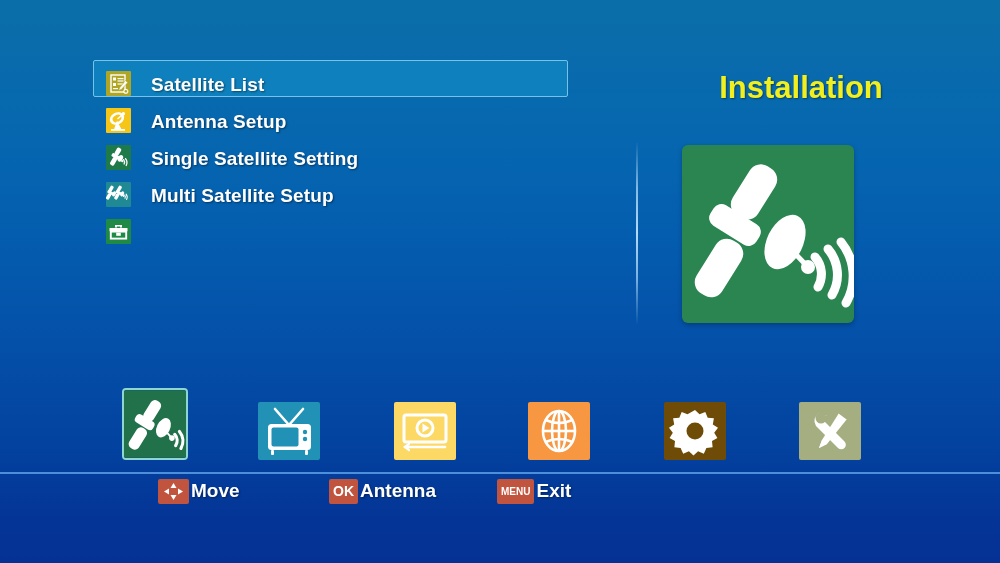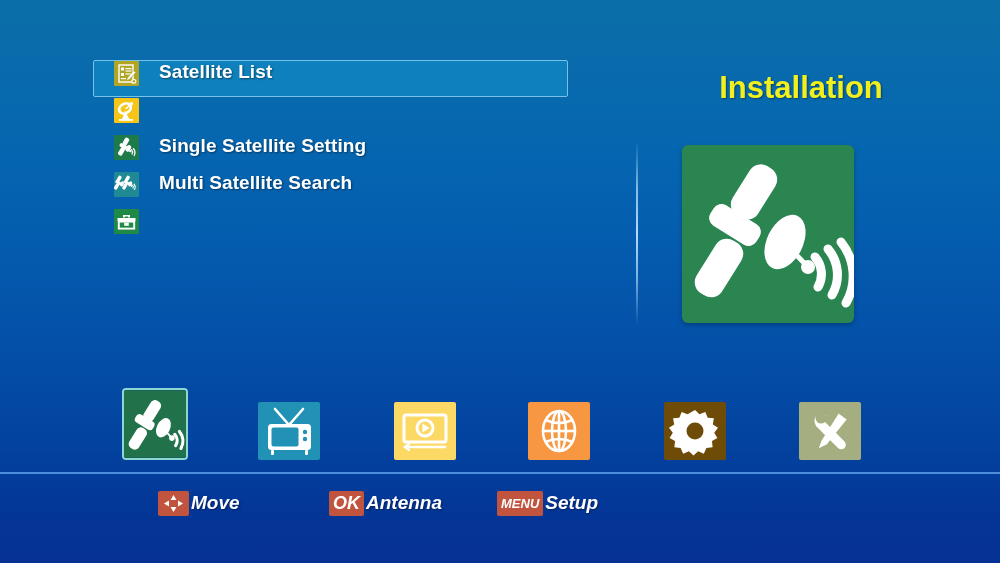--- a/index.html
+++ b/index.html
@@ -50,22 +50,22 @@
   #menu {
     position: absolute;
     left: 93px;
     top: 60px;
     width: 475px;
   }
   .menu-row {
     position: relative;
     height: 37px;
     display: flex;
-    align-items: flex-start;
-    padding-left: 20px;
+    align-items: flex-end;
+    padding-left: 12px;
     box-sizing: border-box;
     border: 1px solid transparent;
     border-radius: 2px;
   }
   .menu-row.selected {
     background: #0e80bd;
     border: 1px solid #76c2e8;
   }
   .menu-icon {
     width: 25px;
@@ -128,41 +128,40 @@
     width: 66px;
     height: 72px;
     border: 2px solid #8fd6d0;
     border-radius: 4px;
   }
   .tab svg { display: block; width: 100%; height: 100%; }
   
   #statusbar {
     position: absolute;
     left: 0;
-    top: 488px;
+    top: 476px;
     width: 1000px;
     height: 34px;
-    font-style: italic;
   }
   .hint {
     position: absolute;
     display: flex;
     align-items: center;
     height: 30px;
   }
   .keycap {
     background: #c1543f;
     color: #ffffff;
     height: 25px;
     min-width: 25px;
     border-radius: 2px;
     display: flex;
     align-items: center;
     justify-content: center;
-    font-size: 18px;
+    font-size: 14px;
     font-weight: bold;
     padding: 0 4px;
     box-sizing: border-box;
   }
   .keycap.dpad { width: 31px; padding: 0; }
   .keycap svg { display: block; width: 27px; height: 21px; }
   .hint-label {
     color: #ffffff;
     font-size: 19px;
     font-weight: bold;
@@ -205,20 +204,21 @@
         <svg viewBox="0 0 25 25">
           <rect x="0" y="0" width="25" height="25" rx="1" fill="#f5c518"></rect>
           <ellipse cx="11" cy="10.5" rx="7.5" ry="6" fill="#ffffff" transform="rotate(-28 11 10.5)"></ellipse>
           <ellipse cx="11" cy="10.5" rx="4.6" ry="3.4" fill="#f5c518" transform="rotate(-28 11 10.5)"></ellipse>
           <path d="M11.5 11 L17 6.2" stroke="#ffffff" stroke-width="1.5"></path>
           <circle cx="17.4" cy="5.8" r="1.7" fill="#ffffff"></circle>
           <path d="M11 12.5 L8 21.5 L15.5 21.5 Z" fill="#ffffff"></path>
           <rect x="5" y="21" width="14" height="1.8" fill="#ffffff"></rect>
         </svg>
       </span>
+      <span class="menu-label">Antenna Setup</span>
     </div>
 
 
     <div class="menu-row">
       <span class="menu-icon">
         <svg viewBox="0 0 25 25">
           <rect x="0" y="0" width="25" height="25" rx="1" fill="#1f7a4a"></rect>
           <g fill="#ffffff">
             <rect x="9.6" y="2.6" width="4.6" height="8" rx="1.6" transform="rotate(30 11.9 6.6)"></rect>
             <rect x="5.2" y="12.2" width="4.6" height="8.4" rx="1.6" transform="rotate(30 7.5 16.4)"></rect>
@@ -245,21 +245,21 @@
             <rect x="11.6" y="3.6" width="3.4" height="6.2" rx="1.2" transform="rotate(30 13.3 6.7)"></rect>
             <rect x="9.1" y="11.2" width="3.4" height="6.4" rx="1.2" transform="rotate(30 10.8 14.4)"></rect>
             <rect x="9.4" y="9.1" width="6" height="2.9" rx="1" transform="rotate(30 12.4 10.6)"></rect>
             <ellipse cx="16.2" cy="11.8" rx="1.8" ry="2.7" transform="rotate(28 16.2 11.8)"></ellipse>
             <circle cx="17.6" cy="14" r="0.9"></circle>
             <path d="M18.6 13 a3 3 0 0 1 0.4 3.3" stroke="#ffffff" stroke-width="1.1" fill="none" stroke-linecap="round"></path>
             <path d="M20.1 12.2 a4.8 4.8 0 0 1 0.5 5.2" stroke="#ffffff" stroke-width="1.1" fill="none" stroke-linecap="round"></path>
           </g>
         </svg>
       </span>
-      <span class="menu-label">Multi Satellite Search</span>
+      <span class="menu-label">Multi Satellite Setup</span>
     </div>
 
     <div class="menu-row">
       <span class="menu-icon">
         <svg viewBox="0 0 25 25">
           <rect x="0" y="0" width="25" height="25" rx="1" fill="#1f8a45"></rect>
           <path d="M9 6 h7 v2.6 h-2 V7.6 h-3 v1 H9 Z" fill="#ffffff"></path>
           <rect x="3.5" y="9" width="18" height="3.2" fill="#ffffff"></rect>
           <rect x="4.8" y="12.6" width="15.4" height="7" fill="none" stroke="#ffffff" stroke-width="1.9"></rect>
           <rect x="10.2" y="13.6" width="4.6" height="3.2" fill="#ffffff"></rect>
@@ -386,19 +386,19 @@
       </span>
       <span class="hint-label">Move</span>
     </div>
 
     <div class="hint" style="left:329px;">
       <span class="keycap">OK</span>
       <span class="hint-label">Antenna</span>
     </div>
 
     <div class="hint" style="left:497px;">
-      <span class="keycap" style="font-size:13px;">MENU</span>
-      <span class="hint-label">Setup</span>
+      <span class="keycap" style="font-size:10px;">MENU</span>
+      <span class="hint-label">Exit</span>
     </div>
 
   </div>
 
 </div>
 
 </body></html>

